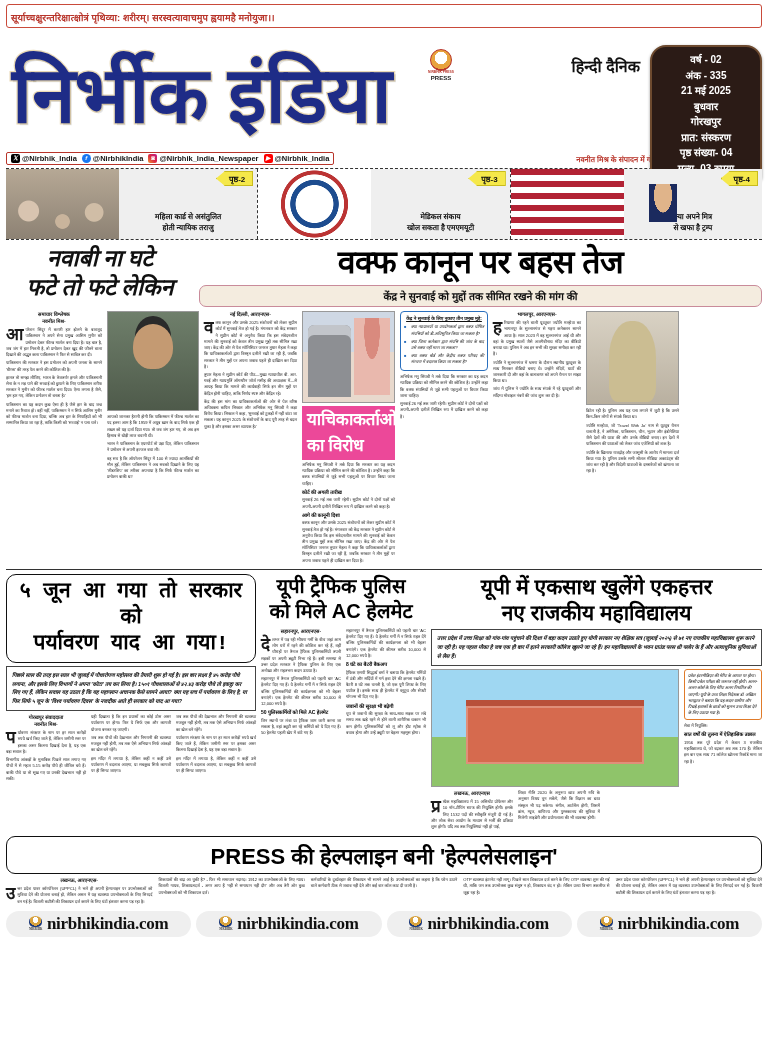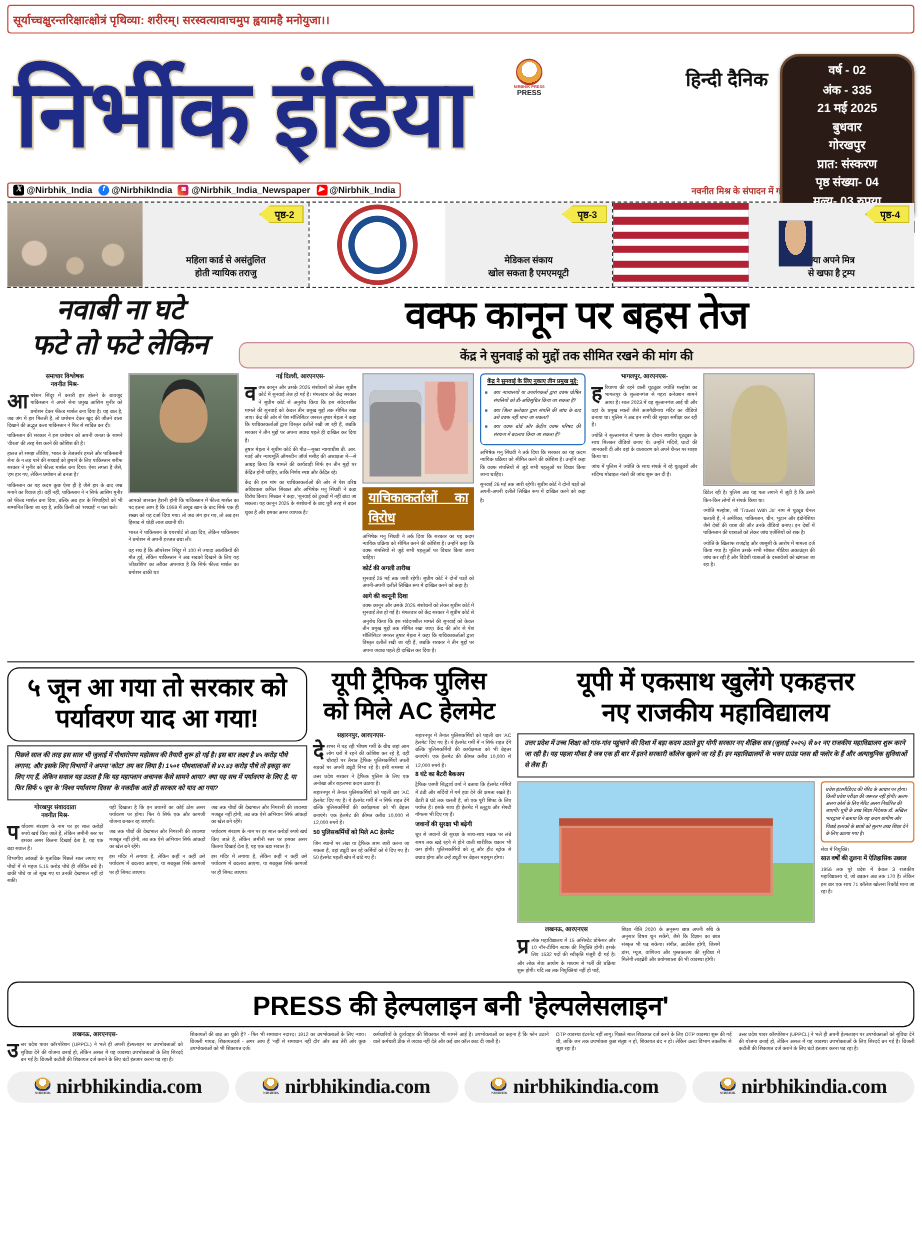--- a/index.html
+++ b/index.html
@@ -204,30 +204,30 @@
   .qbox li { list-style:none; margin-bottom:2px; padding-left:7px; position:relative; font-style:italic;}
   .qbox li::before{ content:"\25A0"; position:absolute; left:0; top:0; color:#2a6fbd; font-size:4px;}
   .obox { border:1.6px solid #e07b2a; border-radius:3px; padding:3px; font-size:4.1px;
           line-height:1.5; font-style:italic; }
 
   .sec-head {
     font-family:"Liberation Sans",sans-serif; font-weight:bold; font-size:5px;
     color:#000; margin:2px 0 1px;
   }
   .band {
-    background:#a16207; color:#fff; font-family:"Liberation Sans",sans-serif;
-    font-weight:bold; font-size:11px; padding:1px 5px; margin:2px 0; letter-spacing:-.3px;text-decoration:underline;
+    background:#ec4899; color:#fff; font-family:"Liberation Sans",sans-serif;
+    font-weight:bold; font-size:17px; padding:1px 5px; margin:2px 0; letter-spacing:-.3px;
   }
 
   
   .hl-row2 { display:flex; gap:5px; margin-top:4px; align-items:flex-start; }
   .env-head {
     width:250px; border:1.5px solid #111; border-radius:10px;
     text-align:center; padding:4px 5px;
-    font-family:Liberation Sans, sans-serif; font-weight:bold; font-size:21px;
+    font-family:Liberation Mono, monospace; font-weight:bold; font-size:21px;
     line-height:1.25; color:#000;
   }
   .traffic-head { width:160px; text-align:center;
     font-family:"Liberation Sans",sans-serif; font-weight:bold; font-size:20px; line-height:1.25;}
   .college-head { flex:1; text-align:center;
     font-family:"Liberation Sans",sans-serif; font-weight:bold; font-size:21px; line-height:1.25;}
   .intro-box {
     border:1.3px solid #444; padding:4px 5px; margin-top:3px;
     font-size:5.4px; line-height:1.65; font-style:italic; font-weight:bold; color:#111;
     font-family:"Liberation Sans",sans-serif;

